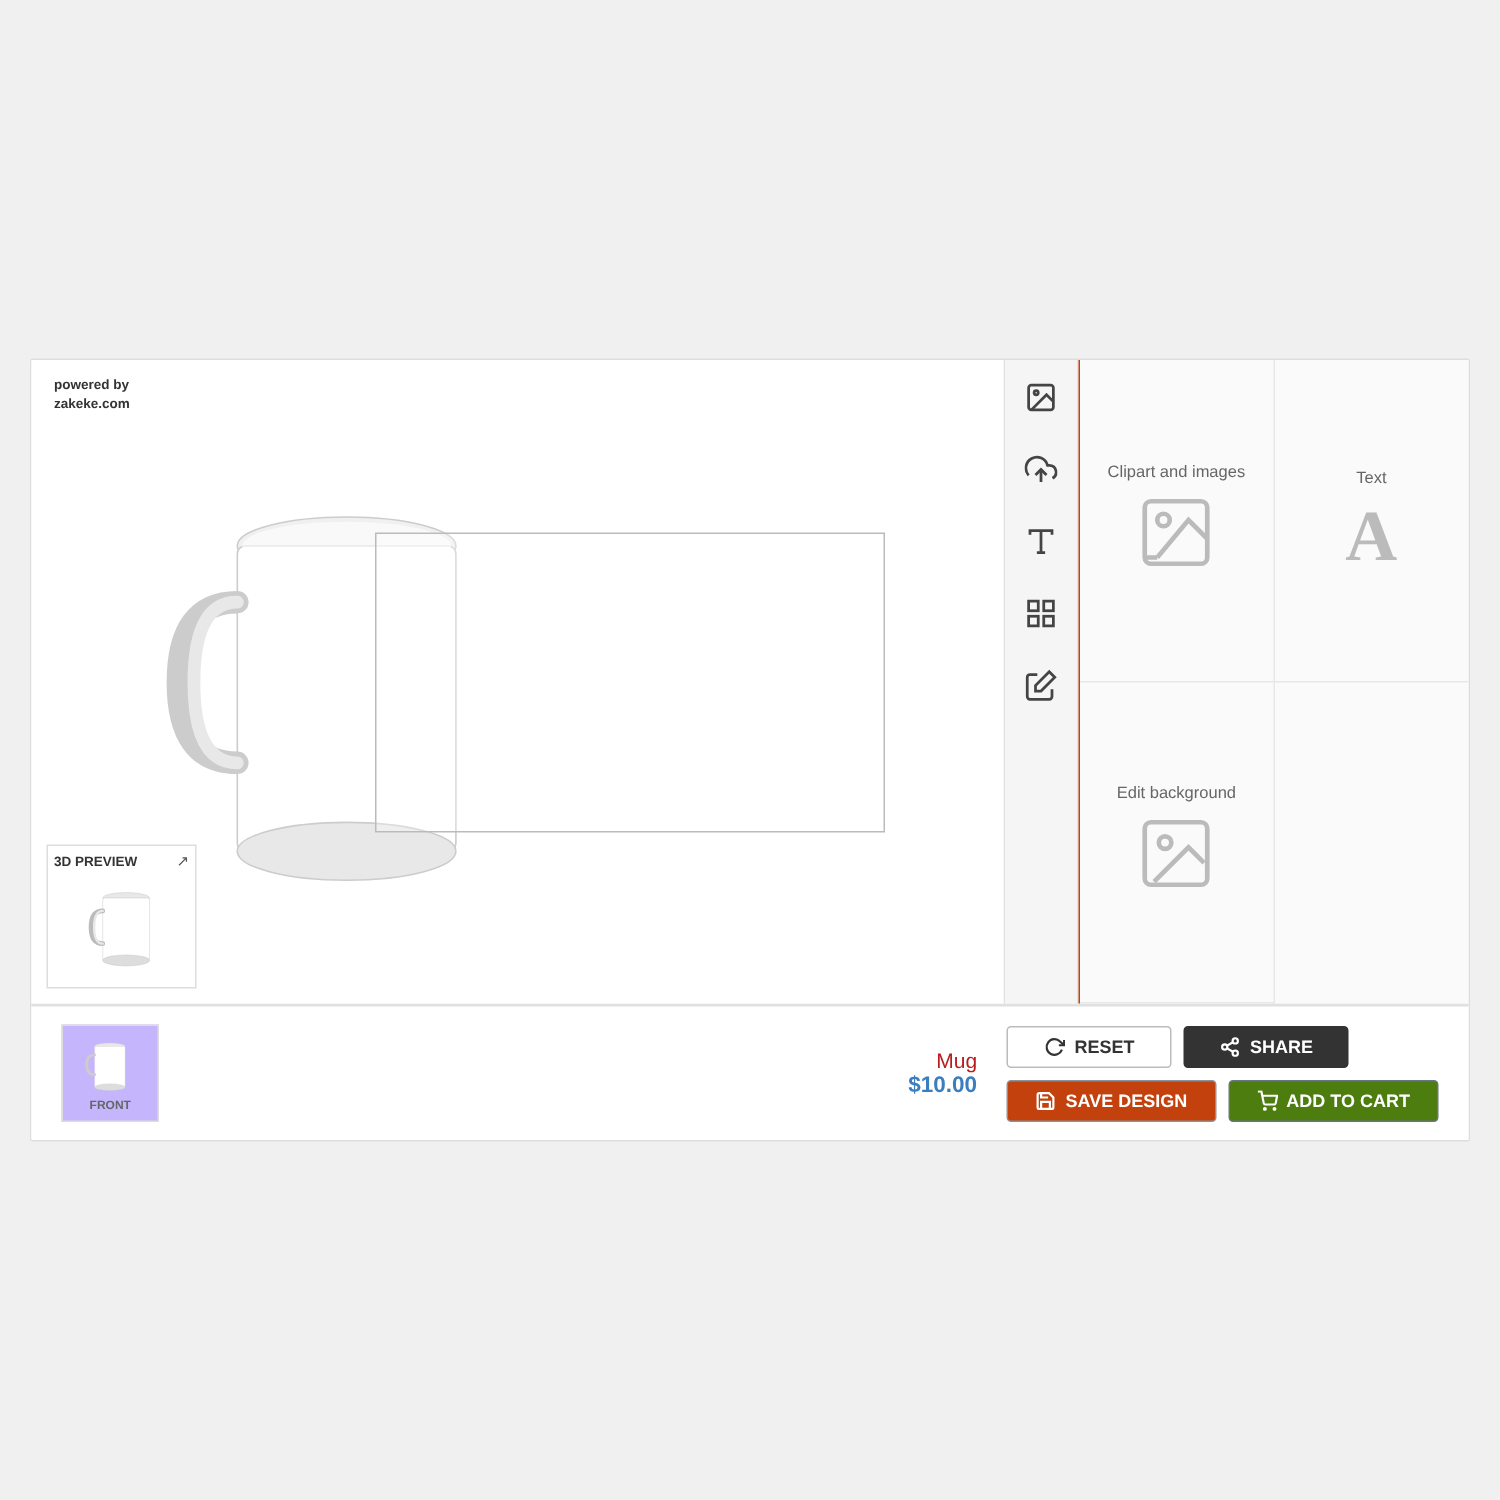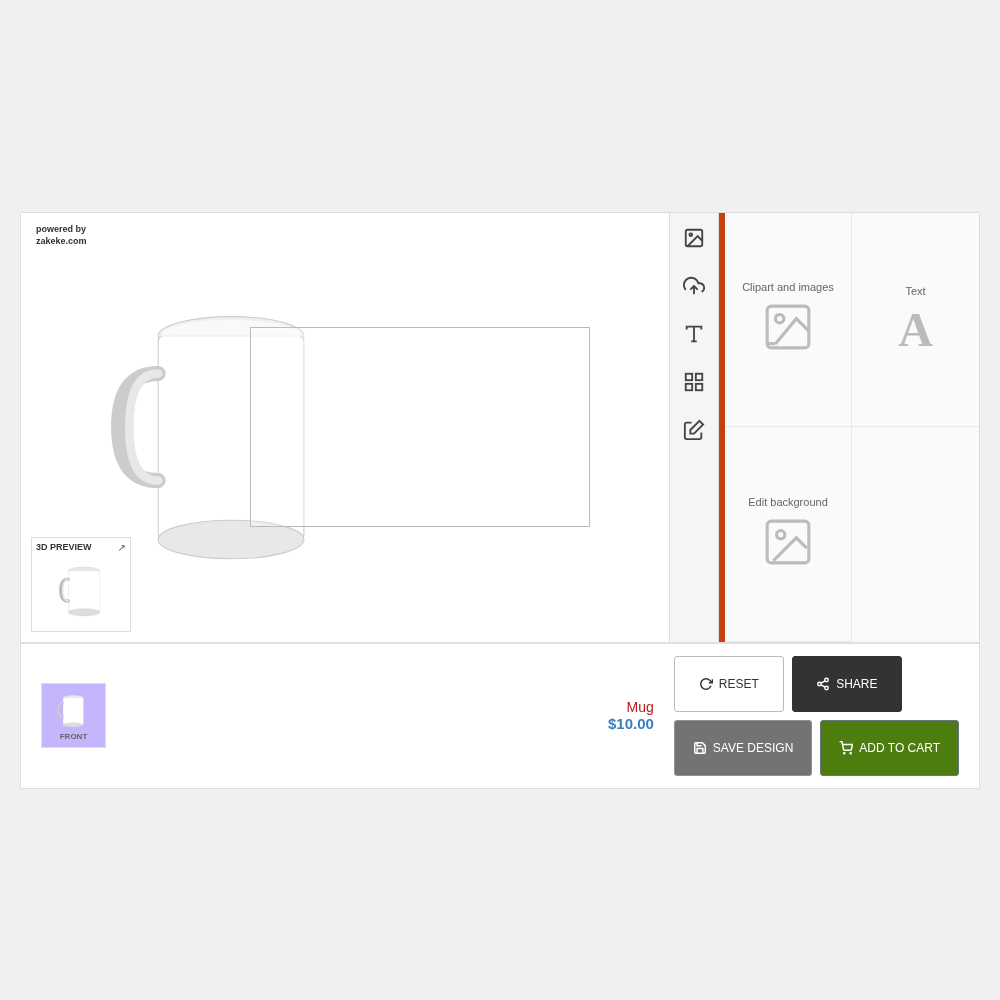--- a/index.html
+++ b/index.html
@@ -142,21 +142,21 @@
       border-radius: 4px;
       color: #444;
       font-size: 16px;
     }
     .right-panel {
       width: 260px;
       background: #fafafa;
       display: grid;
       grid-template-columns: 1fr 1fr;
       grid-template-rows: 1fr 1fr;
-      border-left: 6px solid #c2410c;
+      border-left: 1px solid #c2410c;
     }
     .panel-item {
       display: flex;
       flex-direction: column;
       align-items: center;
       justify-content: center;
       padding: 15px 10px;
       border-bottom: 1px solid #e8e8e8;
       cursor: pointer;
       gap: 8px;
@@ -242,43 +242,43 @@
     .footer-buttons {
       display: flex;
       flex-direction: column;
       gap: 8px;
     }
     .btn-row {
       display: flex;
       gap: 8px;
     }
     .btn {
-      padding: 20px 18px;
+      padding: 6px 18px;
       font-size: 12px;
-      font-weight: normal;
+      font-weight: bold;
       cursor: pointer;
       border-radius: 3px;
       display: flex;
       align-items: center;
       gap: 6px;
       min-width: 110px;
       justify-content: center;
     }
     .btn-reset {
       background: #fff;
       border: 1px solid #bbb;
       color: #333;
     }
     .btn-share {
       background: #333;
       border: 1px solid #333;
       color: #fff;
     }
     .btn-save {
-      background: #737373;
+      background: #c2410c;
       border: 1px solid #8a929a;
       color: #fff;
     }
     .btn-cart {
       background: #4d7c0f;
       border: 1px solid #6a767f;
       color: #fff;
     }
   </style>
 </head>

